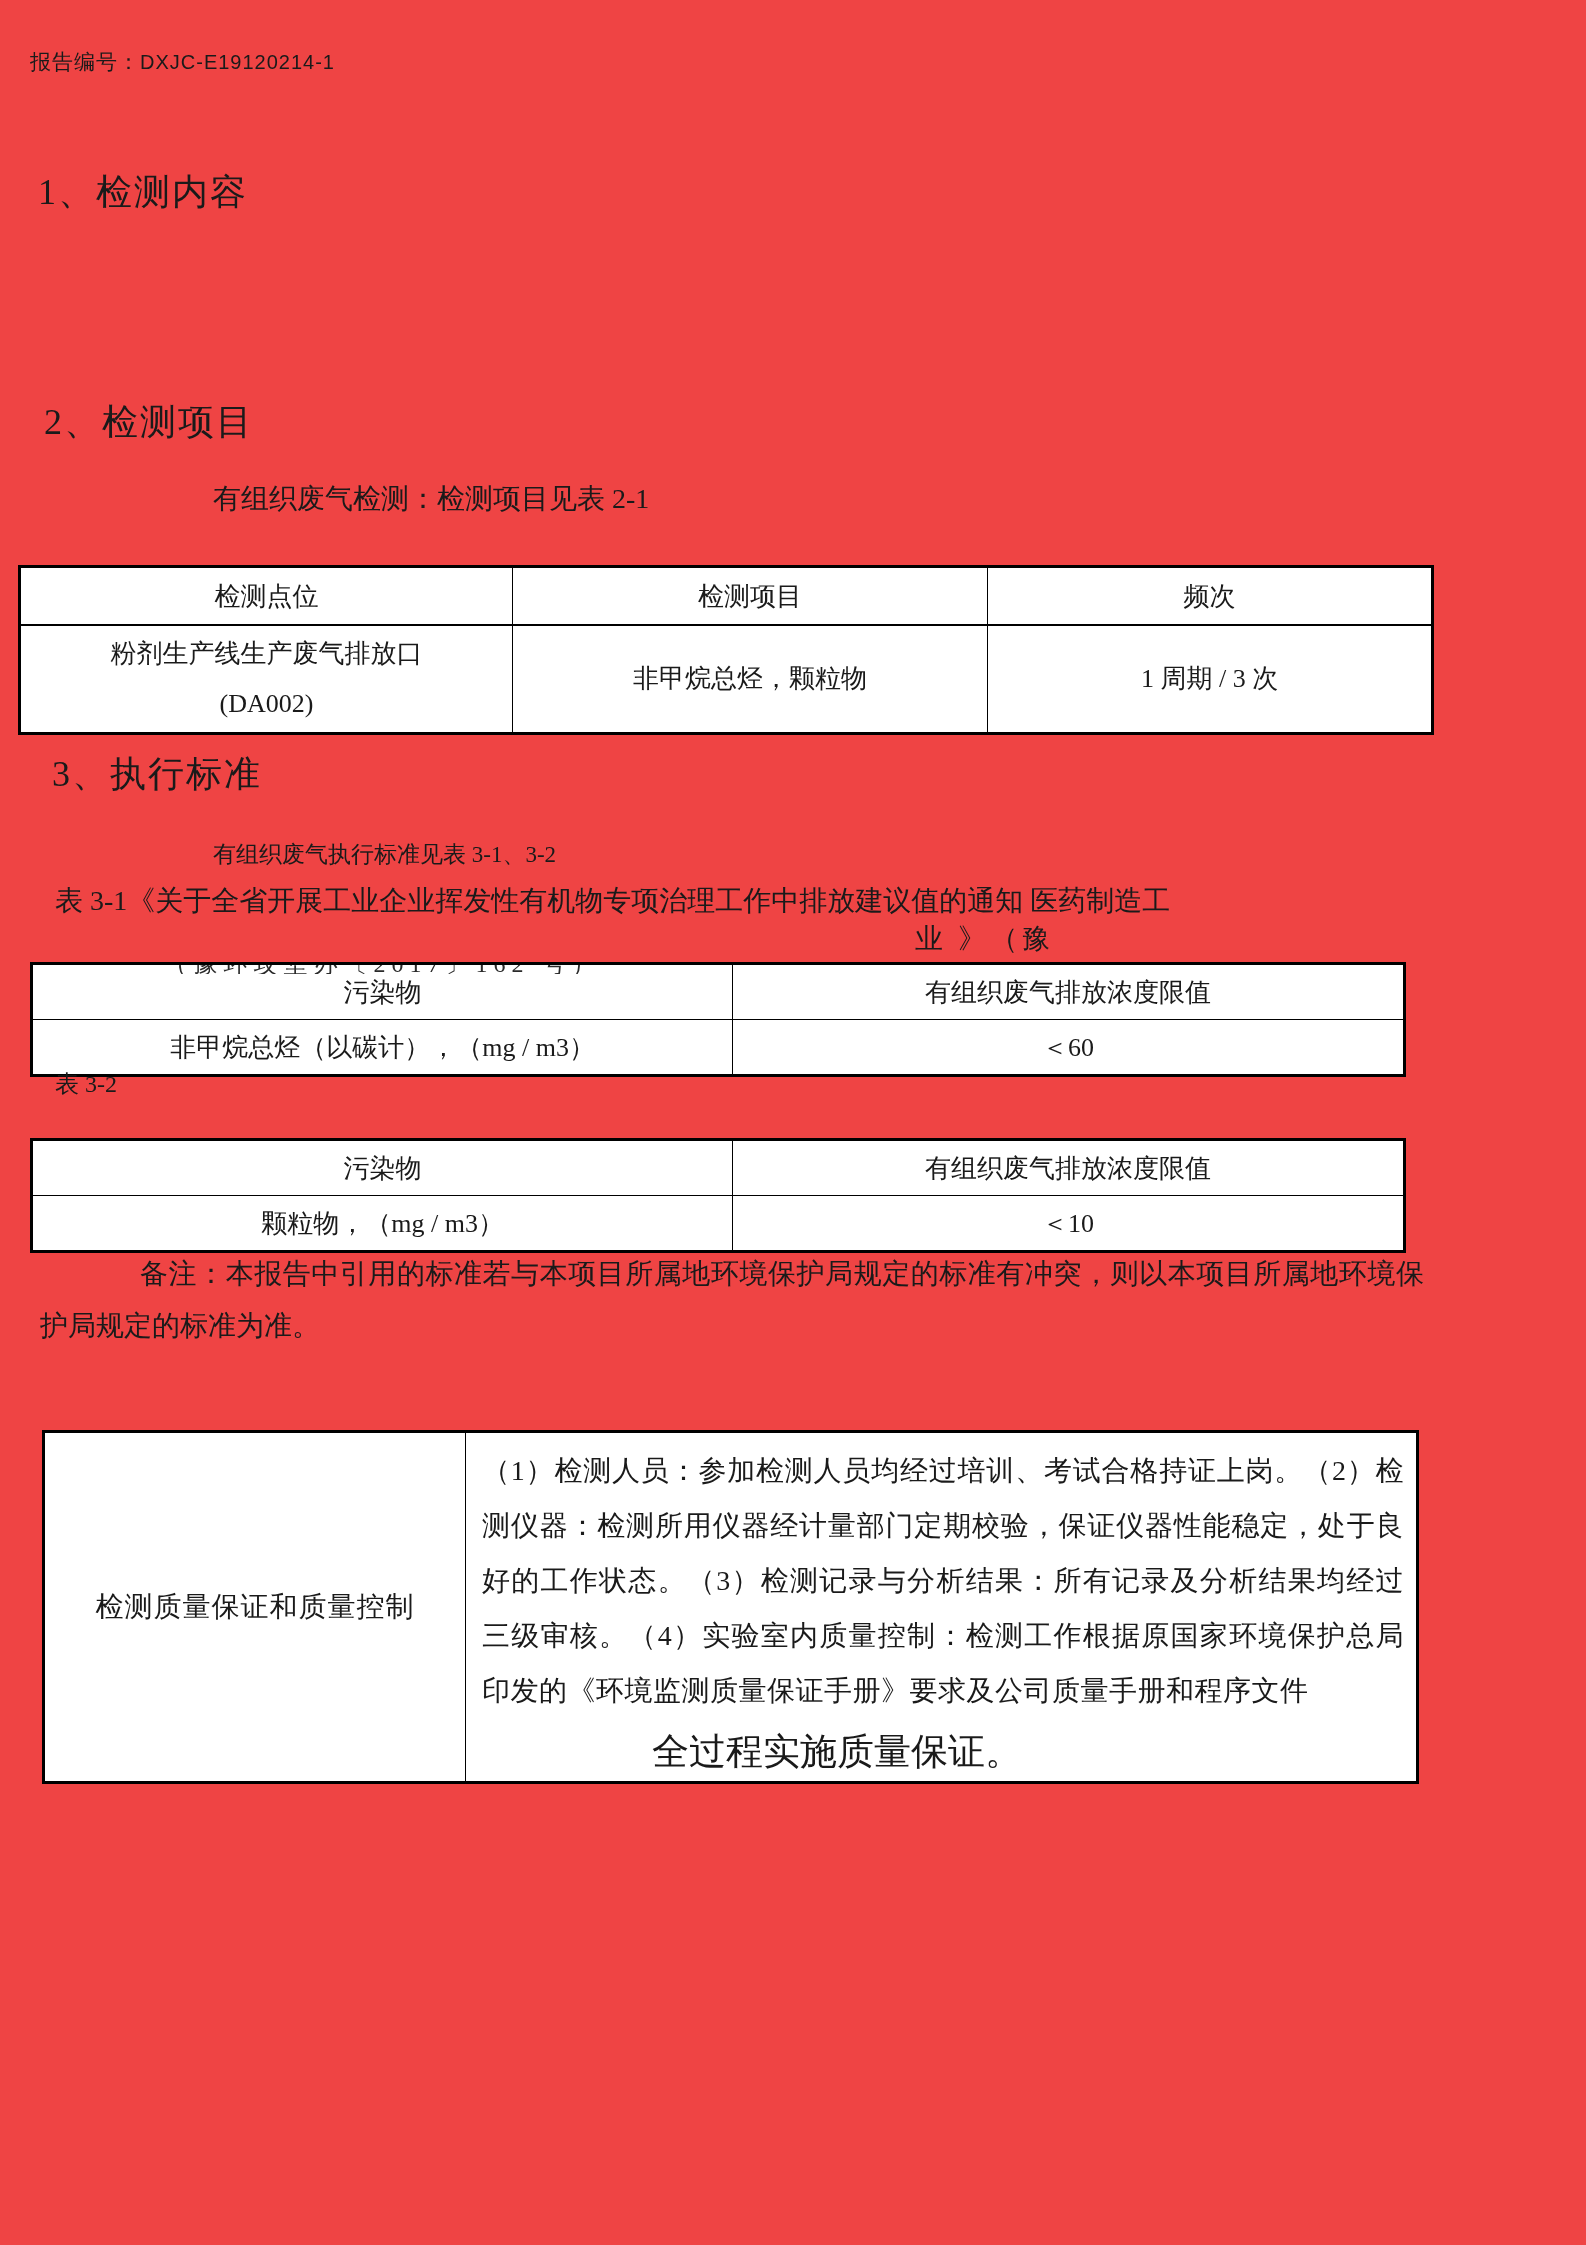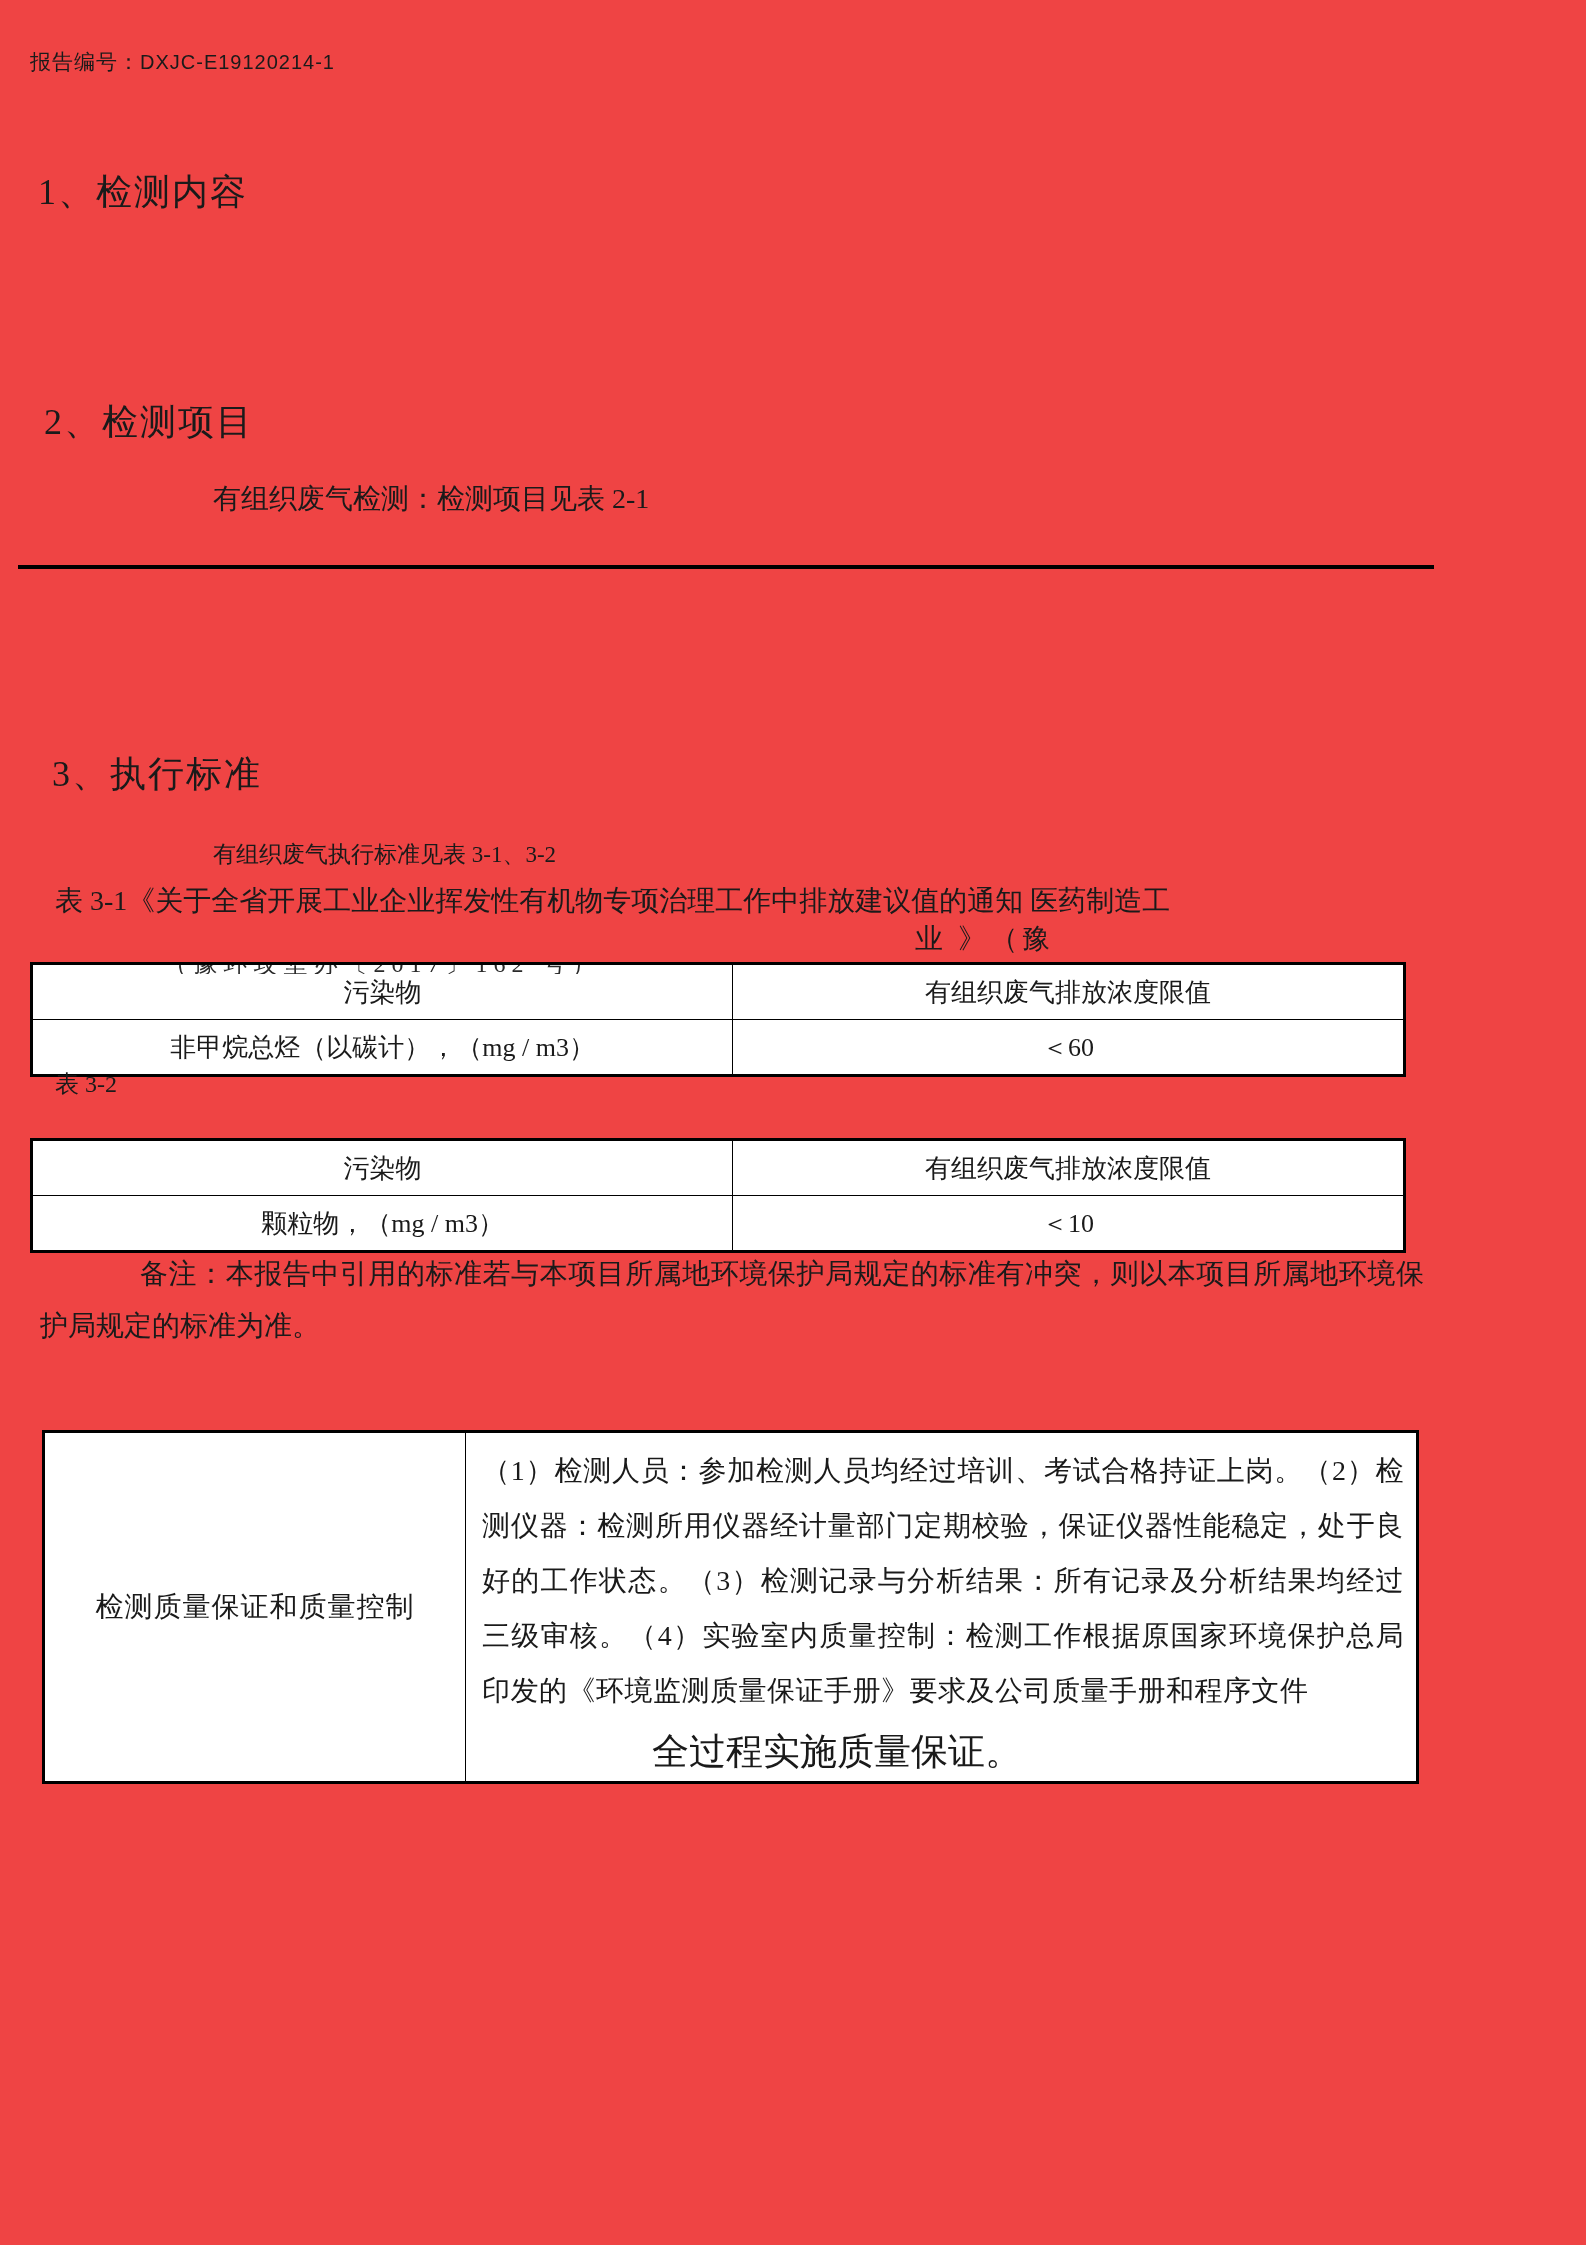--- a/index.html
+++ b/index.html
@@ -103,20 +103,33 @@
   <div class="abs h-sec h1">1、检测内容</div>
 
 
   <div class="abs h-sec h2">2、检测项目</div>
 
   <div class="abs sub21">有组织废气检测：检测项目见表 2-1</div>
 
   <div class="abs tw t21">
     <table class="doc">
       <tbody>
+        <tr class="hrow">
+          <td style="width:34.8%">检测点位</td>
+          <td style="width:33.6%">检测项目</td>
+          <td>频次</td>
+        </tr>
+        <tr class="drow">
+          <td>
+            <div>粉剂生产线生产废气排放口</div>
+            <div>(DA002)</div>
+          </td>
+          <td>非甲烷总烃，颗粒物</td>
+          <td>1 周期 / 3 次</td>
+        </tr>
       </tbody>
     </table>
   </div>
 
   <div class="abs h-sec h3">3、执行标准</div>
 
   <div class="abs sub3">有组织废气执行标准见表 3-1、3-2</div>
 
   <div class="abs cap31-l1">表 3-1《关于全省开展工业企业挥发性有机物专项治理工作中排放建议值的通知 医药制造工</div>
   <div class="abs cap31-l2">业 》（豫</div>

